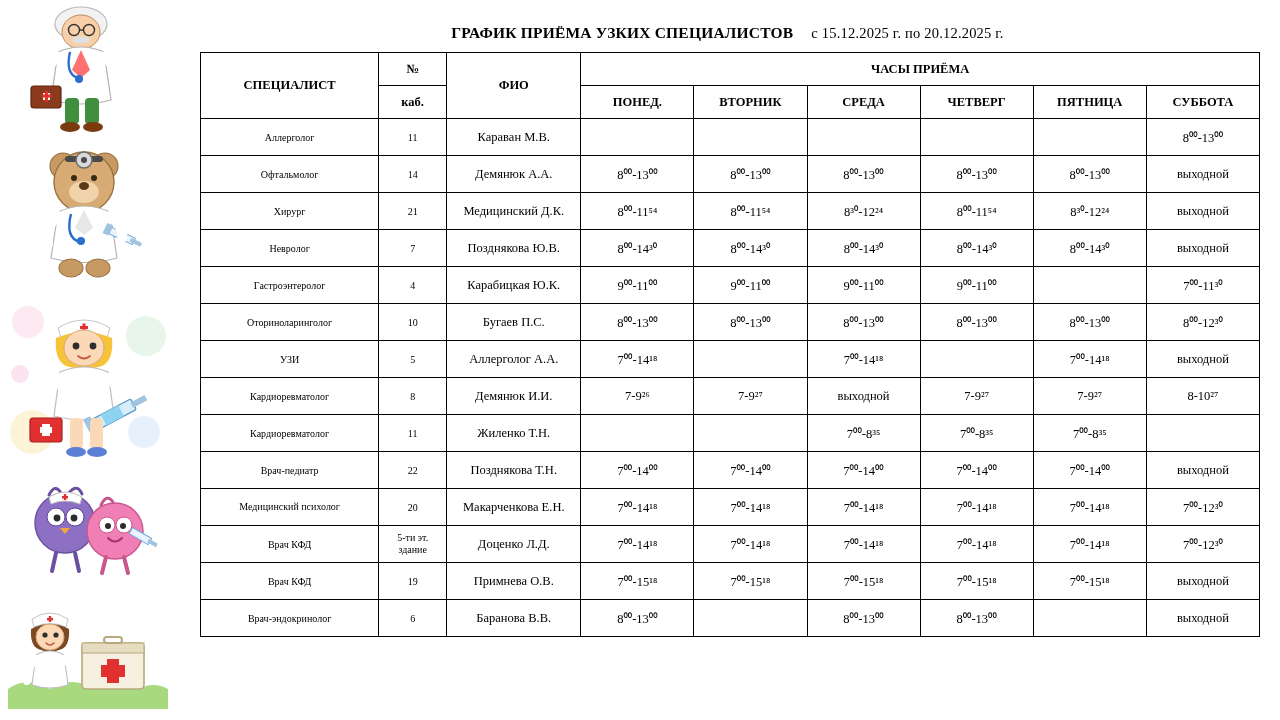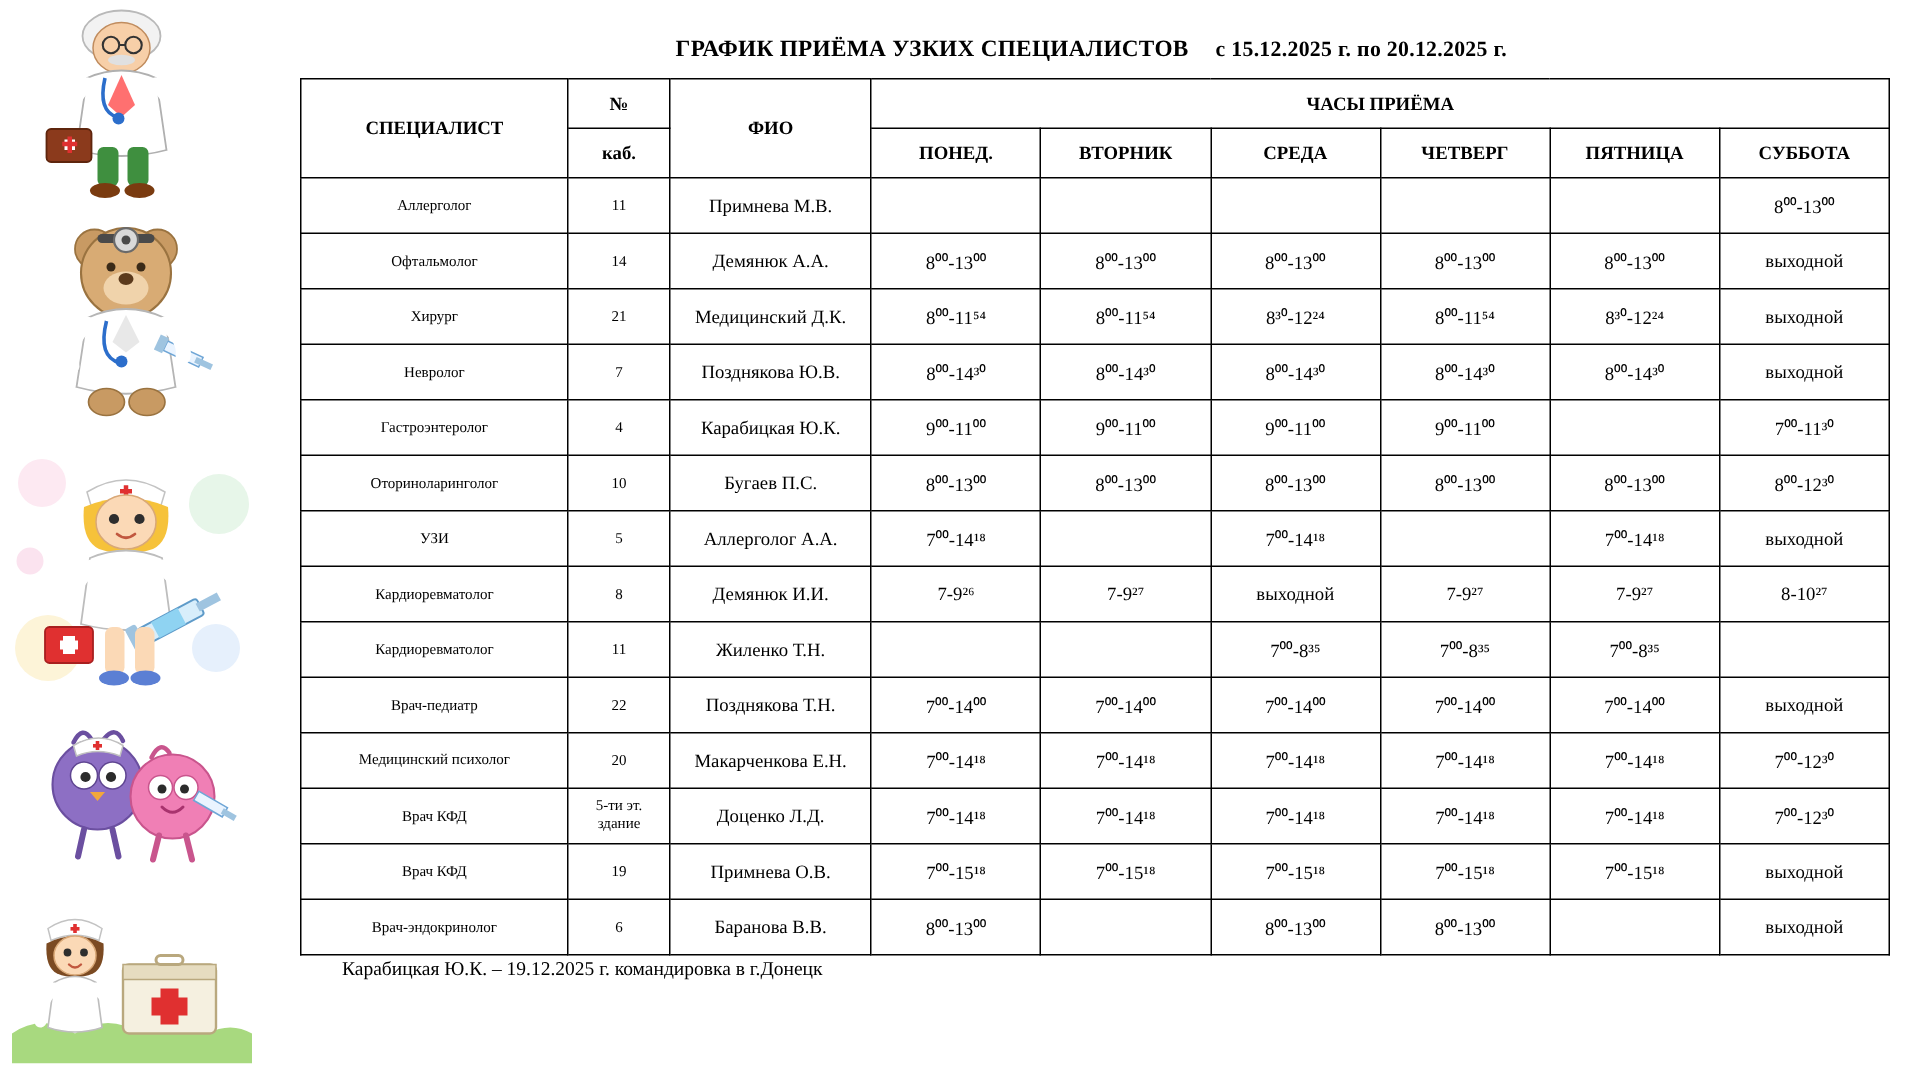--- a/index.html
+++ b/index.html
@@ -46,21 +46,21 @@
     top: 24px;
     width: 1065px;
     text-align: center;
     font-family: "Liberation Serif", serif;
     font-weight: bold;
     font-size: 15.5px;
     letter-spacing: 0.2px;
     color: #000;
   }
   .doc-title .range {
-    font-weight: bold;
+    font-weight: normal;
     padding-left: 18px;
     font-size: 14.5px;
   }
 
   
   .sched-wrap {
     position: absolute;
     left: 200px;
     top: 52px;
     width: 1060px;
@@ -327,21 +327,21 @@
           <th>СРЕДА</th>
           <th>ЧЕТВЕРГ</th>
           <th>ПЯТНИЦА</th>
           <th>СУББОТА</th>
         </tr>
       </thead>
       <tbody id="sched-body">
           <tr>
             <td class="cell-spec">Аллерголог</td>
             <td class="cell-spec">11</td>
-            <td class="cell-fio">Примнева М.В.</td>
+            <td class="cell-fio">Караван М.В.</td>
             <td class="cell-time"></td>
             <td class="cell-time"></td>
             <td class="cell-time"></td>
             <td class="cell-time"></td>
             <td class="cell-time"></td>
             <td class="cell-time">8⁰⁰-13⁰⁰</td>
           </tr>
           <tr>
             <td class="cell-spec">Офтальмолог</td>
             <td class="cell-spec">14</td>
@@ -482,15 +482,14 @@
             <td class="cell-time"></td>
             <td class="cell-time">8⁰⁰-13⁰⁰</td>
             <td class="cell-time">8⁰⁰-13⁰⁰</td>
             <td class="cell-time"></td>
             <td class="cell-time">выходной</td>
           </tr>
         </tbody>
     </table>
   </div>
 
-  <div class="note">Карабицкая Ю.К. – 19.12.2025 г. командировка в г.Донецк</div>
 
 </div>
 
 </body></html>

